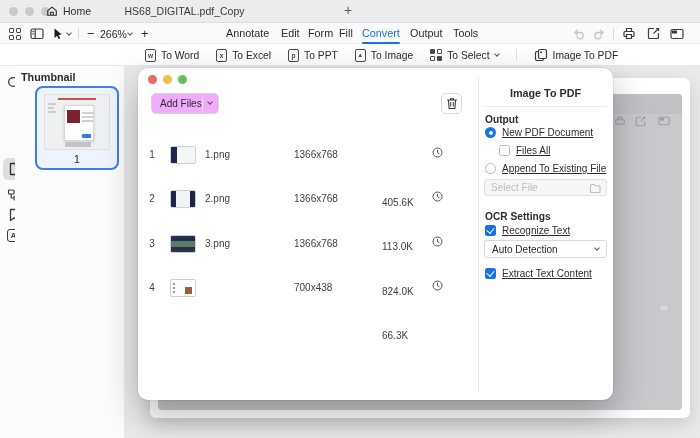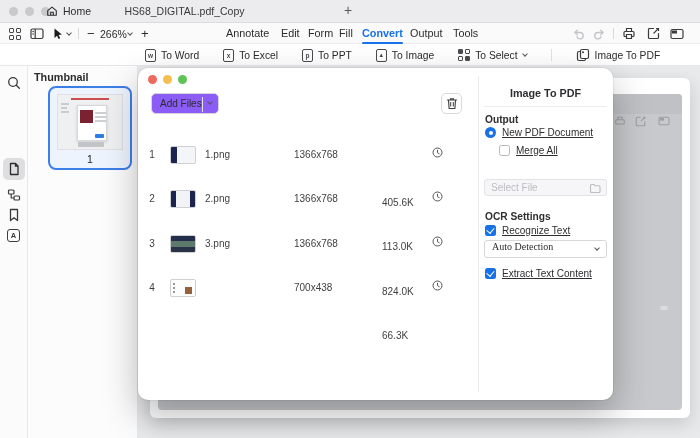--- a/index.html
+++ b/index.html
@@ -14,45 +14,45 @@
   .tab-doc { position:absolute; left:112px; top:0; width:145px; height:100%; display:flex; align-items:center; justify-content:center; font-size:10.5px; color:#3a3a3d; }
   .tab-active { position:absolute; left:214px; bottom:0; width:122px; height:19px; background:#fff; border-radius:7px 7px 0 0; display:flex; align-items:center; justify-content:center; gap:5px; font-size:9.8px; color:#2c2c2e; }
   .tab-close { font-size:10px; color:#707074; line-height:1; }
   .newtab { position:absolute; left:344px; top:2px; font-size:14px; color:#59595d; }
 
   
   .toolbar { position:absolute; left:0; top:23px; width:700px; height:21px; background:#fafafb; border-bottom:1px solid #ececee; }
   .ticon { position:absolute; top:0; height:21px; display:flex; align-items:center; }
   .vdiv { position:absolute; top:5px; width:1px; height:11px; background:#d9d9dc; }
   .menu { position:absolute; top:0; height:21px; line-height:21px; font-size:10.8px; color:#2c2c2e; }
-  .menu.active { color:#1672E6;font-weight:bold; }
+  .menu.active { color:#1672E6; }
   .menu .under { position:absolute; left:0; right:0; bottom:0; height:2px; background:#1672E6; border-radius:1px; }
   .chev { display:inline-block; width:4px; height:4px; border-right:1.2px solid #55555a; border-bottom:1.2px solid #55555a; transform:rotate(45deg); margin-top:-2px; }
   .txtbtn { font-size:10.5px; color:#2c2c2e; }
 
   
   .subbar { position:absolute; left:0; top:44px; width:700px; height:22px; background:#fff; border-bottom:1px solid #e7e7e9; }
-  .subitems { position:absolute; left:145px; top:0; height:22px; display:flex; align-items:center; gap:24px;text-align:center; }
+  .subitems { position:absolute; left:145px; top:0; height:22px; display:flex; align-items:center; gap:17px;text-align:center; }
   .subitem { display:flex; align-items:center; gap:5px; font-size:10.3px; color:#2c2c2e; }
   .docicon { width:11px; height:13px; border:1.1px solid #4a4a4e; border-radius:2px; display:flex; align-items:center; justify-content:center; font-size:6.5px; font-weight:700; color:#4a4a4e; background:#fff; }
   .gridicon { display:grid; grid-template-columns:5px 5px; grid-template-rows:5px 5px; gap:2px; }
   .gridicon i { border:1.1px solid #4a4a4e; border-radius:1px; }
   .gridicon i.f { background:#4a4a4e; }
   .subdiv { width:1px; height:12px; background:#e2e2e5; }
 
   
   .rail { position:absolute; left:0; top:66px; width:28px; height:372px; background:#fbfbfc; border-right:1px solid #e8e8ea; }
   .rail .ric { position:absolute; left:7px; width:14px; height:14px; }
   .activebg { position:absolute; left:3px; top:92px; width:22px; height:22px; background:#dedee1; border-radius:5px; }
   .aibox { width:13px; height:13px; border-radius:3.5px; background:linear-gradient(135deg,#8a63f5,#e8506e); position:relative; }
   .aibox i { position:absolute; top:5px; width:2px; height:2px; border-radius:50%; background:#fff; }
   .abox { width:13px; height:13px; border:1.2px solid #3b3b3e; border-radius:3px; display:flex; align-items:center; justify-content:center; font-size:7.5px; font-weight:700; color:#3b3b3e; }
 
   
-  .thumbpanel { position:absolute; left:28px; top:66px; width:110px; height:372px; background:#fcfcfd; border-right:1px solid #e8e8ea; }
+  .thumbpanel { position:absolute; left:15px; top:66px; width:110px; height:372px; background:#fcfcfd; border-right:1px solid #e8e8ea; }
   .thumbtitle { position:absolute; left:6px; top:5px; font-size:10.8px; font-weight:700; color:#2b2b2d; }
   .thumbcard { position:absolute; left:20px; top:20px; width:84px; height:84px; border:2px solid #3d7fe8; border-radius:8px; background:#eef4fd; }
   .thumbimg { position:absolute; left:7px; top:6px; width:66px; height:56px; background:#eef0f2; border:1px solid #dfe0e3; overflow:hidden; }
   .mini-redbar { position:absolute; left:13px; top:3px; width:38px; height:2px; background:#cc4f4d; }
   .mini-line { position:absolute; background:#c9cbcf; }
   .mini-dialog { position:absolute; left:19px; top:10px; width:30px; height:36px; background:#fff; border:1px solid #d8d8db; box-shadow:0 1px 3px rgba(0,0,0,.15); }
   .mini-img { position:absolute; left:2px; top:4px; width:13px; height:13px; background:#7a2230; }
   .mini-dl { position:absolute; left:17px; background:#cfd0d4; width:11px; height:1.5px; }
   .mini-btn { position:absolute; right:2px; bottom:2px; width:9px; height:4px; background:#2f7de1; border-radius:1px; }
   .mini-pill { position:absolute; left:20px; bottom:2px; width:26px; height:5px; background:#c2c4c8; border-radius:1px; }
@@ -63,21 +63,21 @@
   .bgcanvas { position:absolute; left:8px; top:16px; right:8px; bottom:8px; background:#c7c9cc; border-radius:4px; }
   .bgcanvas .strip { position:absolute; left:0; top:0; right:0; height:20px; background:#bfc1c5; border-radius:4px 4px 0 0; }
   .bgic { position:absolute; top:22px; opacity:.75; }
   .bgpill { position:absolute; right:14px; top:212px; width:8px; height:4px; background:#dadce0; border-radius:2px; }
 
   
   .dialog { position:absolute; left:138px; top:68px; width:475px; height:332px; background:#fff; border-radius:10px; box-shadow:0 14px 36px rgba(0,0,0,.28), 0 0 0 1px rgba(0,0,0,.05); }
   .dlights { position:absolute; left:10px; top:7px; display:flex; gap:6px; }
   .dl { width:9px; height:9px; border-radius:50%; }
   .dl.r { background:#ee6a5f; } .dl.y { background:#f5bf4f; } .dl.g { background:#5fc454; }
-  .addfiles { position:absolute; left:13px; top:25px; width:68px; height:21px; background:#8b5cf6; border:1px solid #d5d5d8; border-radius:5px; display:flex; align-items:center; font-size:10px; color:#2c2c2e; }
+  .addfiles { position:absolute; left:13px; top:25px; width:68px; height:21px; background:#f0abfc; border:1px solid #d5d5d8; border-radius:5px; display:flex; align-items:center; font-size:10px; color:#2c2c2e; }
   .addfiles .lbl { padding-left:8px; }
   .addfiles .sep { position:absolute; left:50px; top:3px; width:1px; height:15px; background:#e3e3e6; }
   .addfiles .chev { position:absolute; right:6px; top:8px; }
   .trashbtn { position:absolute; left:303px; top:25px; width:21px; height:21px; border:1px solid #d9d9dc; border-radius:5px; display:flex; align-items:center; justify-content:center; background:#fff; }
   .thead { position:absolute; left:13px; top:52px; width:320px; height:17px; background:#f5f5f7; border-radius:3px; font-size:9.8px; font-weight:700; color:#333336; }
   .thead span { position:absolute; top:0; line-height:17px; }
   .tdivider { position:absolute; left:340px; top:8px; bottom:8px; width:1px; background:#ececef; }
   .trow { position:absolute; left:0; width:340px; height:18px; font-size:10px; color:#3f3f42; }
   .trow span { position:absolute; top:0; line-height:18px; }
   .tn { left:6px; width:16px; text-align:center; }
@@ -98,21 +98,21 @@
   .plabel { position:absolute; left:7px; font-size:10.2px; font-weight:700; color:#2e2e31; }
   .opt { position:absolute; display:flex; align-items:center; gap:6px; font-size:10px; color:#2e2e31;text-decoration:underline; }
   .radio { width:11px; height:11px; border-radius:50%; border:1.2px solid #b8b8bc; background:#fff; position:relative; flex:none; }
   .radio.sel { border:none; background:#1672E6; }
   .radio.sel::after { content:""; position:absolute; left:3.5px; top:3.5px; width:4px; height:4px; border-radius:50%; background:#fff; }
   .cb { width:11px; height:11px; border-radius:2.5px; border:1.2px solid #b8b8bc; background:#fff; position:relative; flex:none; }
   .cb.sel { border:none; background:#1672E6; }
   .cb.sel::after { content:""; position:absolute; left:3.2px; top:1.4px; width:3.5px; height:6px; border-right:1.5px solid #fff; border-bottom:1.5px solid #fff; transform:rotate(40deg); }
   .selinput { position:absolute; left:6px; top:111px; width:123px; height:17px; background:#f6f6f8; border:1px solid #e3e3e6; border-radius:3px; display:flex; align-items:center; font-size:10px; color:#bcbcc0; padding:0 6px; }
   .selinput svg { position:absolute; right:5px; top:3px; }
-  .dropdown { position:absolute; left:6px; top:172px; width:123px; height:18px; background:#fff; border:1px solid #d7d7da; border-radius:3px; display:flex; font-size:10px; color:#2c2c2e; padding:0 7px;font-family:Liberation Serif, serif; }
+  .dropdown { position:absolute; left:6px; top:172px; width:123px; height:18px; background:#fff; border:1px solid #d7d7da; border-radius:3px; display:flex; align-items:center; font-size:10px; color:#2c2c2e; padding:0 7px; }
   .dropdown .chev { position:absolute; right:7px; top:7px; }
   .apply { position:absolute; left:5px; top:300px; width:125px; height:20px; background:#1672E6; border:none; border-radius:5px; color:#fff; font-size:10.5px; font-weight:700; font-family:inherit; }
 </style>
 </head>
 <body>
 
 <div class="app">
 
   <div class="titlebar">
     <div class="lights">
@@ -395,21 +395,25 @@
       <div class="pdiv"></div>
 
       <div class="plabel" style="top:46px">Output</div>
 
       <div class="opt" style="left:7px;top:59px">
         <span class="radio sel"></span>
         <span>New PDF Document</span>
       </div>
       <div class="opt" style="left:21px;top:77px">
         <span class="cb"></span>
-        <span>Merge All</span>
+        <span>Files All</span>
+      </div>
+      <div class="opt" style="left:7px;top:95px">
+        <span class="radio"></span>
+        <span>Append To Existing File</span>
       </div>
 
       <div class="selinput">
         <span>Select File</span>
         <svg width="12" height="11" viewBox="0 0 12 11">
             <path d="M1.5 2.5 a1 1 0 0 1 1 -1 h2.5 l1 1.3 h4 a1 1 0 0 1 1 1 V8.5 a1 1 0 0 1 -1 1 h-7.5 a1 1 0 0 1 -1 -1 Z" fill="none" stroke="#bcbcc0" stroke-width="1.1"></path>
           </svg>
       </div>
 
       <div class="plabel" style="top:143px">OCR Settings</div>

